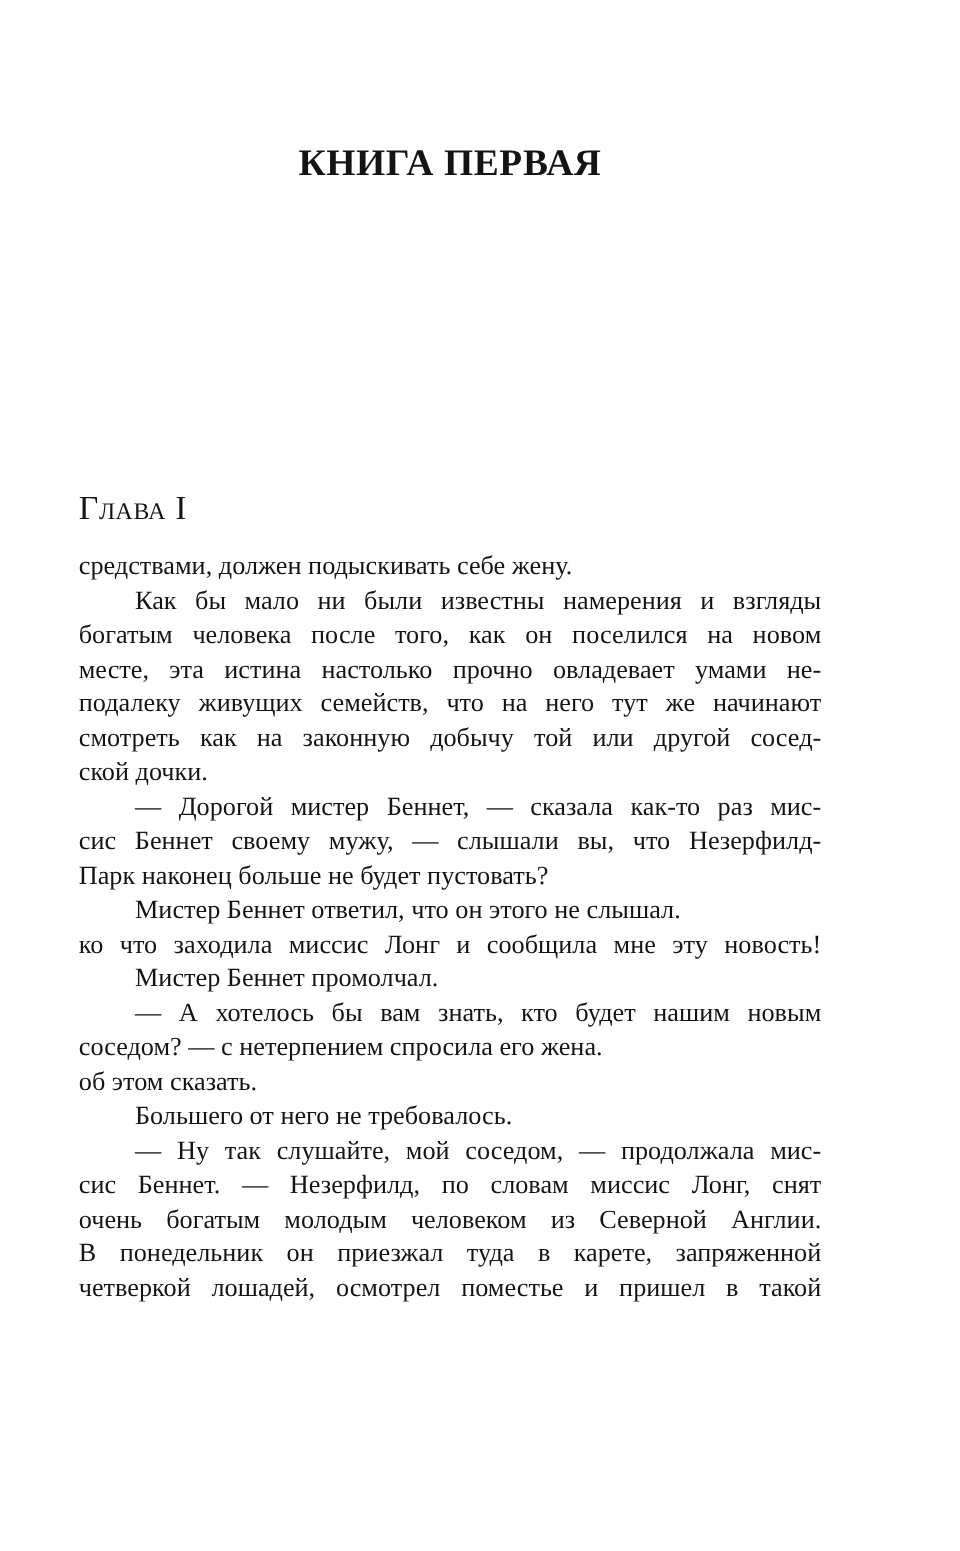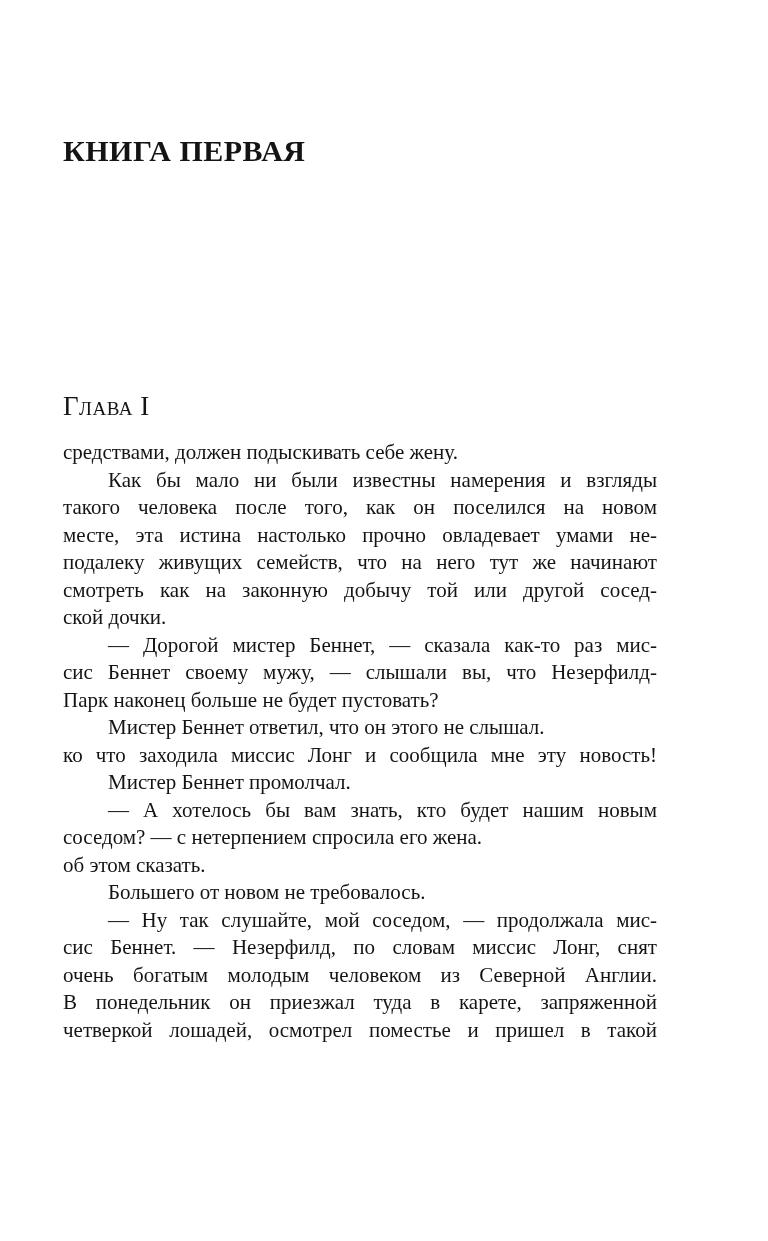--- a/index.html
+++ b/index.html
@@ -11,24 +11,25 @@
     position: relative;
     width: 768px;
     height: 1241px;
     background: #ffffff;
     color: #141414;
     font-family: "Liberation Serif", "DejaVu Serif", serif;
     overflow: hidden;
   }
   .book-title {
     position: absolute;
-    top: 136px;
+    top: 116px;
     left: 63px;
     width: 594px;
     margin: 0;
+    text-align: center;
     font-size: 30px;
     font-weight: bold;
     line-height: 1;
     letter-spacing: 0.5px;
   }
   .chapter-heading {
     position: absolute;
     top: 393px;
     left: 63px;
     width: 594px;
@@ -70,21 +71,21 @@
   <h1 class="book-title">КНИГА ПЕРВАЯ</h1>
 
   <h2 class="chapter-heading">Глава I</h2>
 
   <div class="body-text">
       <p class="para">
         <span class="t-line">средствами, должен подыскивать себе жену.</span>
       </p>
       <p class="para">
         <span class="t-line first just">Как бы мало ни были известны намерения и взгляды</span>
-        <span class="t-line just">такого человека после того, как он поселился на новом</span>
+        <span class="t-line just">богатым человека после того, как он поселился на новом</span>
         <span class="t-line just">месте, эта истина настолько прочно овладевает умами не-</span>
         <span class="t-line just">подалеку живущих семейств, что на него тут же начинают</span>
         <span class="t-line just">смотреть как на законную добычу той или другой сосед-</span>
         <span class="t-line">ской дочки.</span>
       </p>
       <p class="para">
         <span class="t-line first just">— Дорогой мистер Беннет, — сказала как-то раз мис-</span>
         <span class="t-line just">сис Беннет своему мужу, — слышали вы, что Незерфилд-</span>
         <span class="t-line">Парк наконец больше не будет пустовать?</span>
       </p>
@@ -98,21 +99,21 @@
         <span class="t-line first">Мистер Беннет промолчал.</span>
       </p>
       <p class="para">
         <span class="t-line first just">— А хотелось бы вам знать, кто будет нашим новым</span>
         <span class="t-line">соседом? — с нетерпением спросила его жена.</span>
       </p>
       <p class="para">
         <span class="t-line">об этом сказать.</span>
       </p>
       <p class="para">
-        <span class="t-line first">Большего от новом не требовалось.</span>
+        <span class="t-line first">Большего от него не требовалось.</span>
       </p>
       <p class="para">
         <span class="t-line first just">— Ну так слушайте, мой соседом, — продолжала мис-</span>
         <span class="t-line just">сис Беннет. — Незерфилд, по словам миссис Лонг, снят</span>
         <span class="t-line just">очень богатым молодым человеком из Северной Англии.</span>
         <span class="t-line just">В понедельник он приезжал туда в карете, запряженной</span>
         <span class="t-line just">четверкой лошадей, осмотрел поместье и пришел в такой</span>
       </p>
     </div>
 </div>

